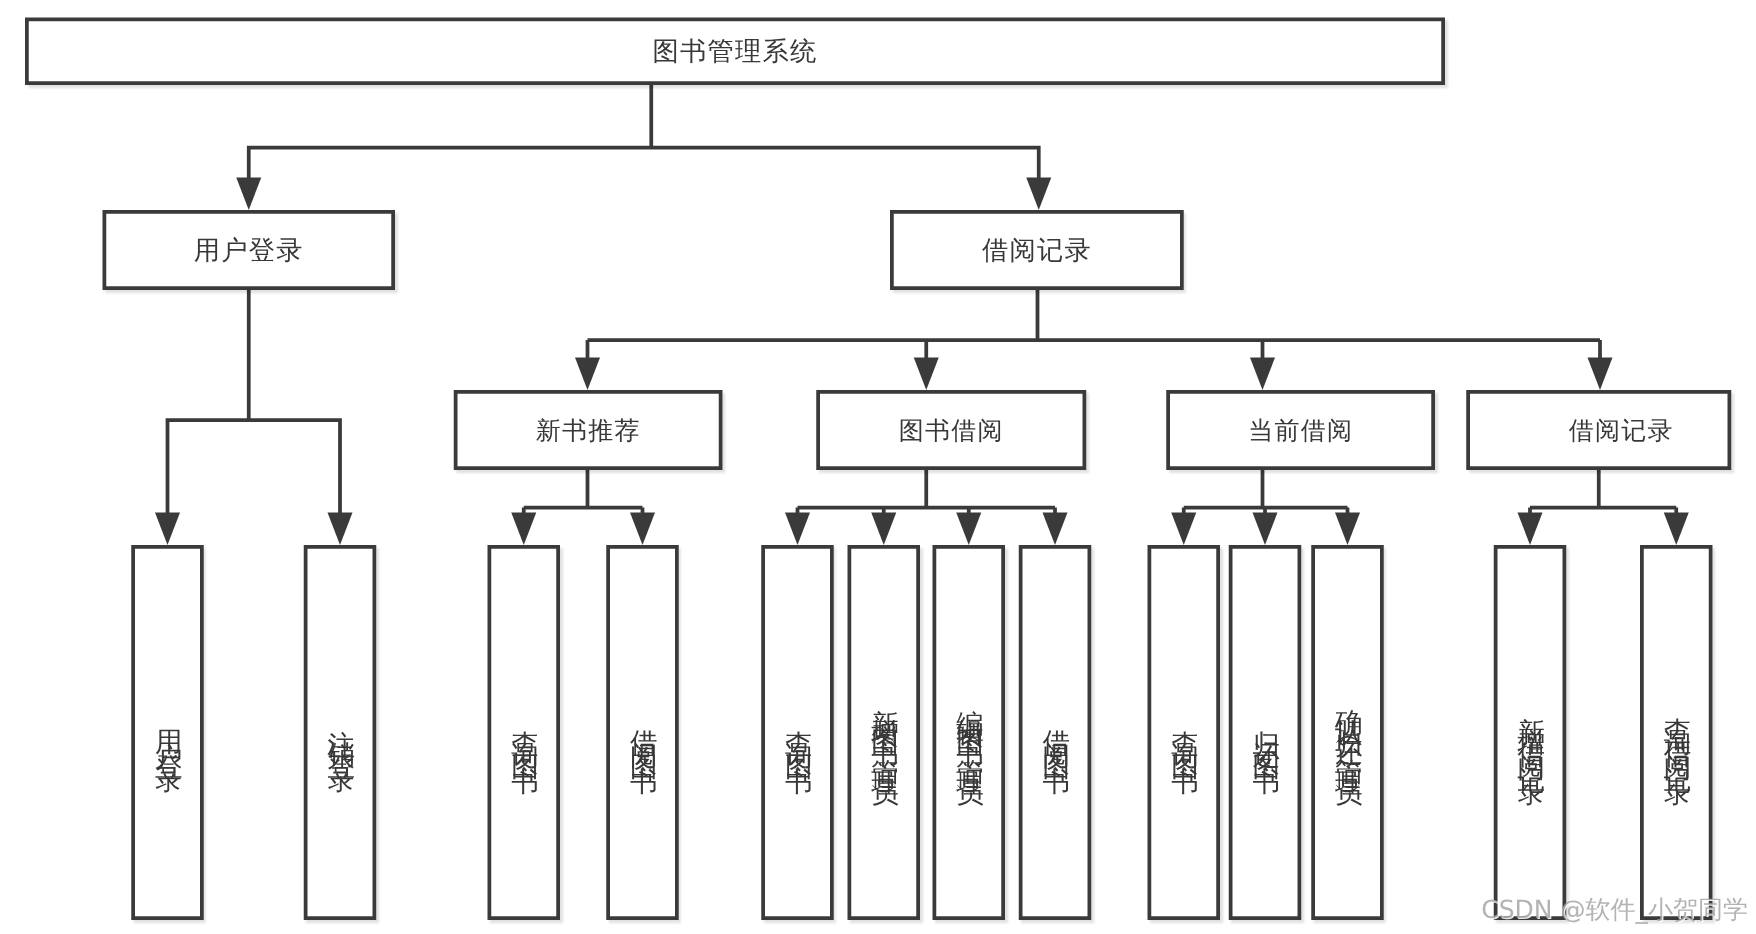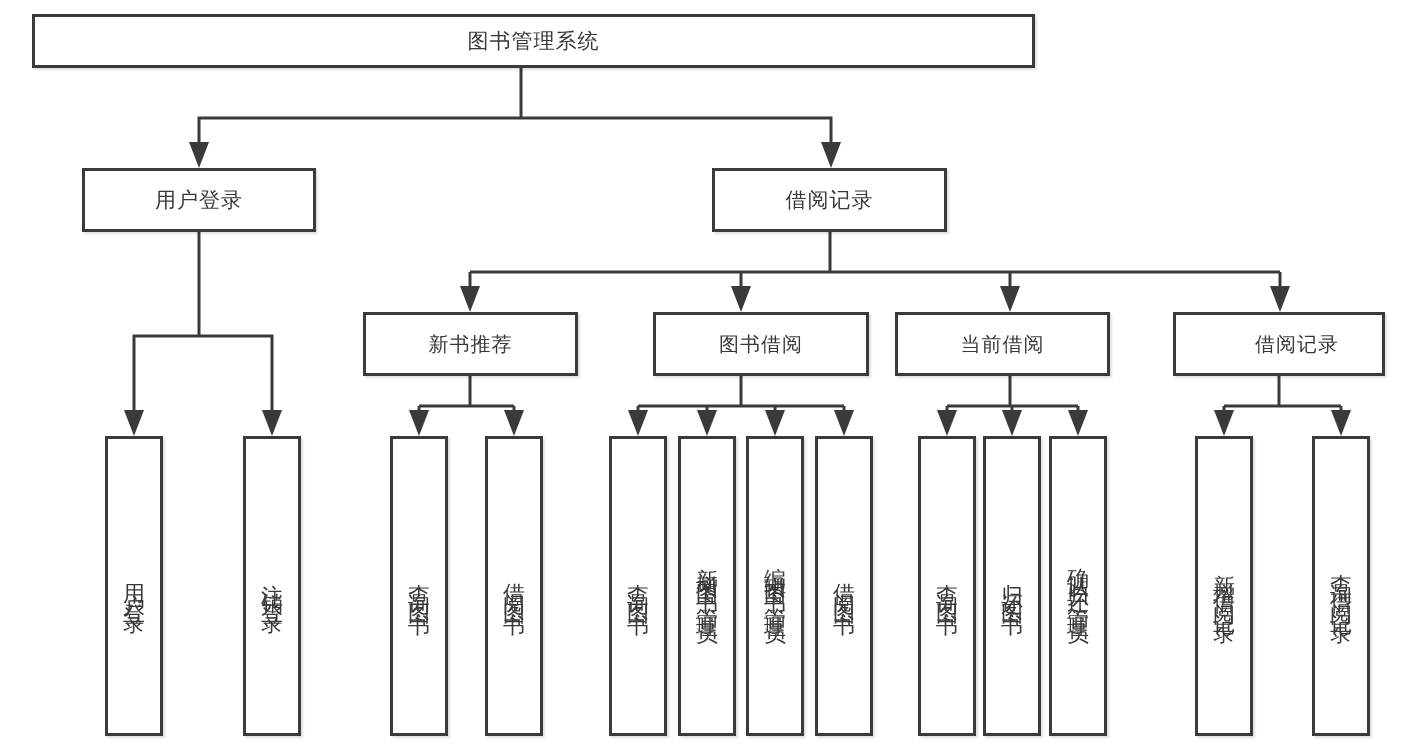--- a/index.html
+++ b/index.html
@@ -16,21 +16,21 @@
     position:absolute;
     box-sizing:border-box;
     border:3px solid #3a3a3a;
     background:#ffffff;
     display:flex;align-items:center;justify-content:center;
     font-size:21px;
     letter-spacing:1px;
     color:#383838;
     box-shadow:2px 2px 2px rgba(0,0,0,0.12);
   }
-  .root{left:32px;top:14px;width:1003px;height:54px;}
+  .root{left:20px;top:14px;width:1136px;height:54px;}
   .l1{top:168px;height:64px;}
   .l2{top:312px;height:64px;font-size:20px;}
   .vnode{
     position:absolute;
     top:436px;height:300px;width:58px;
     box-sizing:border-box;
     border:3px solid #3a3a3a;
     background:#ffffff;
     display:flex;align-items:center;justify-content:center;
     box-shadow:2px 2px 2px rgba(0,0,0,0.12);
@@ -104,21 +104,21 @@
   <div class="node l1" style="left:712px;width:235px;">
     <span>借阅记录</span>
   </div>
 
   <div class="node l2" style="left:363px;width:215px;">
     <span>新书推荐</span>
   </div>
   <div class="node l2" style="left:653px;width:216px;">
     <span>图书借阅</span>
   </div>
-  <div class="node l2" style="left:895px;width:215px;">
+  <div class="node l2" style="left:933px;width:215px;">
     <span>当前借阅</span>
   </div>
   <div class="node l2" style="left:1173px;width:212px;padding-left:36px;">
     <span>借阅记录</span>
   </div>
 
   <div class="vnode" style="left:105px;">
     <span>用户登录</span>
   </div>
   <div class="vnode" style="left:243px;">
@@ -155,14 +155,15 @@
     <span class="tight">确认归还（管理员）</span>
   </div>
 
   <div class="vnode" style="left:1195px;">
     <span>新增借阅记录</span>
   </div>
   <div class="vnode" style="left:1312px;">
     <span>查询借阅记录</span>
   </div>
 
+  <div class="watermark">CSDN @软件_小贺同学</div>
 
 </div>
 
 </body></html>

